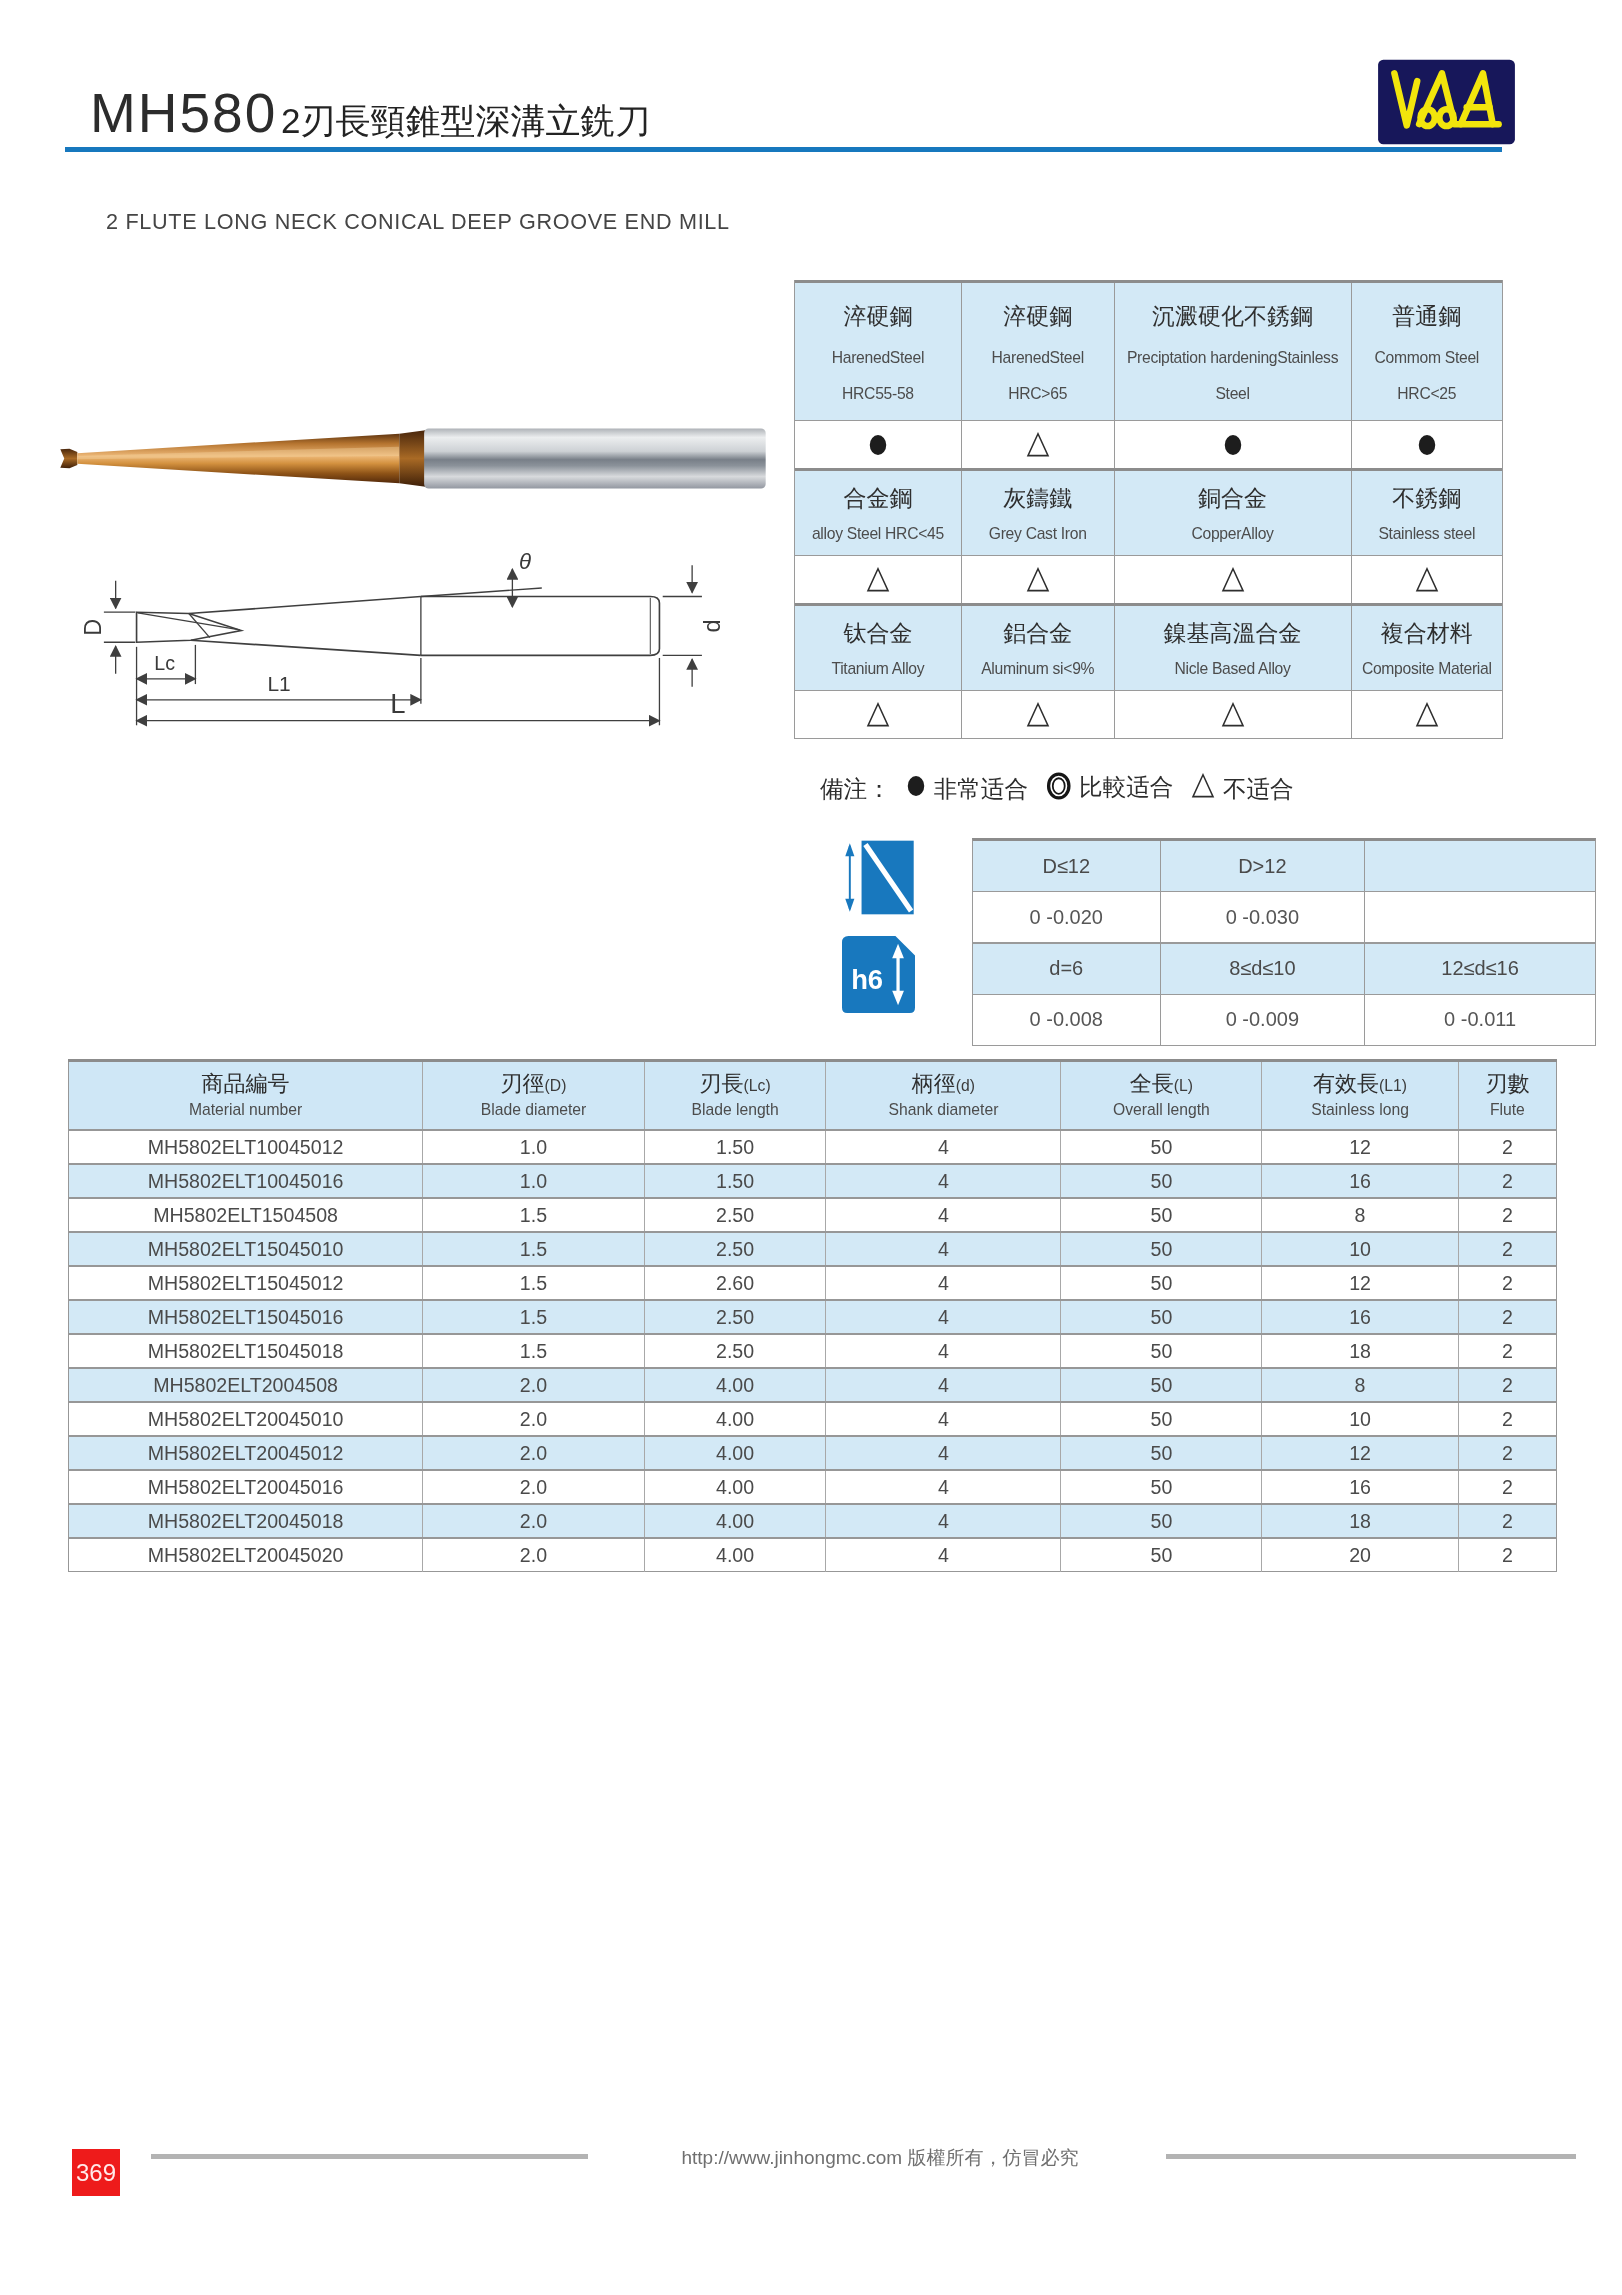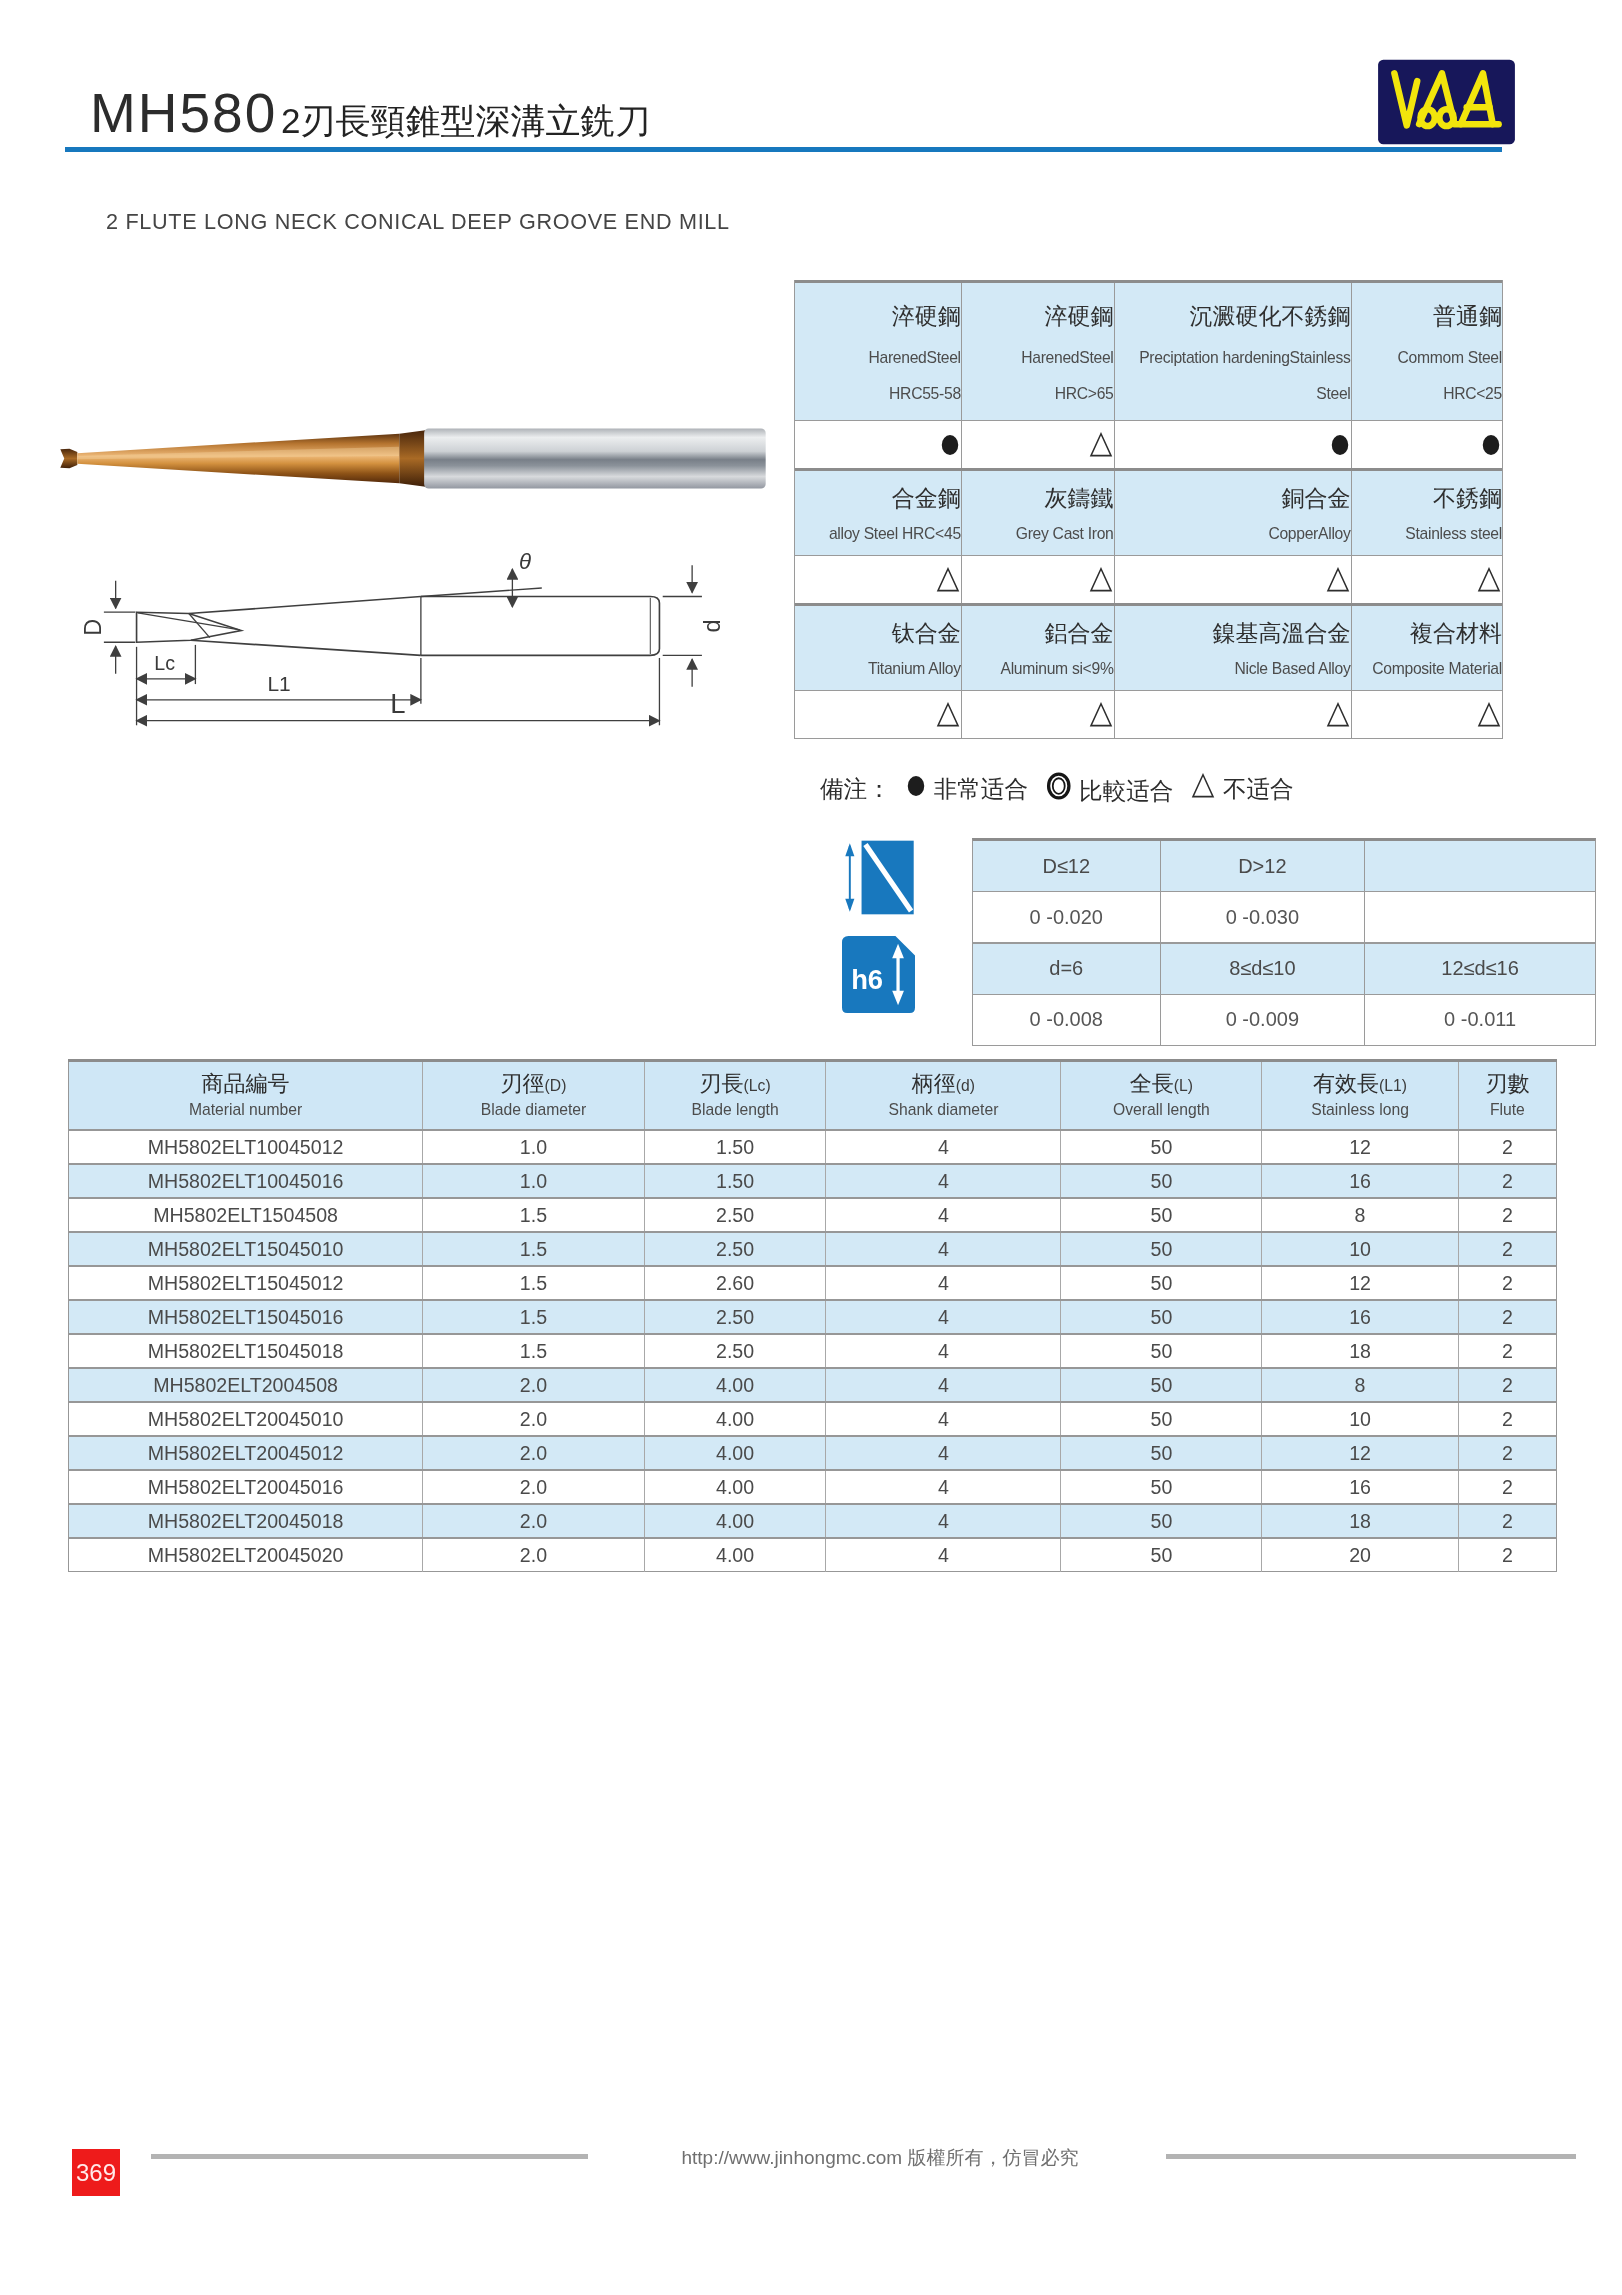--- a/index.html
+++ b/index.html
@@ -15,32 +15,32 @@
 
   
   .tool-photo{position:absolute;left:59px;top:427px;}
   .drawing{position:absolute;left:38px;top:539px;}
   .drawing text{fill:#3a3a3a;font-family:"Liberation Sans",sans-serif;}
 
   
   .materials{position:absolute;left:794px;top:280px;width:709px;border:1.3px solid #9a9a9a;border-top:none;background:#fff;box-sizing:border-box;}
   .mat-group{border-top:3.9px solid #8c8c8c;}
   .mat-row{display:grid;grid-template-columns:254fr 234fr 363fr 232fr;}
-  .mat-cell{border-left:1.3px solid #9a9a9a;display:flex;flex-direction:column;justify-content:space-evenly;align-items:flex-end;text-align:center;background:#d3e9f6;overflow:hidden;}
+  .mat-cell{border-left:1.3px solid #9a9a9a;display:flex;flex-direction:column;justify-content:space-evenly;align-items:center;text-align:center;background:#d3e9f6;overflow:hidden;}
   .mat-cell:first-child{border-left:none;}
   .mat-head.tall .mat-cell{height:137px;}
   .mat-head:not(.tall) .mat-cell{height:84px;}
   .mat-sym .mat-cell{height:47px;background:#fff;border-top:1.3px solid #9a9a9a;justify-content:center;}
   .mat-zh{font-size:23px;color:#2f2f2f;}
   .mat-en,.mat-sub{font-size:15.7px;color:#4c4c4c;white-space:nowrap;letter-spacing:-0.3px;}
 
   
   .legend{position:absolute;left:820px;top:770px;height:38px;display:flex;align-items:center;gap:9.2px;}
   .legend-label{font-size:23.6px;color:#2d2d2d;margin-right:5.2px;}
-  .legend-item{display:flex;align-items:flex-end;gap:6.5px;margin-right:17px;}
+  .legend-item{display:flex;align-items:flex-start;gap:6.5px;margin-right:17px;}
   .legend-item span{font-size:23.6px;color:#2d2d2d;}
 
   
   .tol-icon{position:absolute;left:842px;}
   .tolerance{position:absolute;left:972px;top:838px;width:624px;display:grid;grid-template-columns:250fr 272fr 308fr;grid-auto-rows:50px;gap:1.3px;background:#9a9a9a;border:1.3px solid #9a9a9a;border-top:3.9px solid #8c8c8c;box-sizing:border-box;}
   .tol-cell{display:flex;align-items:center;justify-content:center;font-size:20px;color:#565656;background:#fff;}
   .tol-head{background:#d3e9f6;color:#4a4a4a;}
 
   
   .product{position:absolute;left:68px;top:1059px;width:1489px;border-collapse:collapse;table-layout:fixed;background:#fff;border:1.3px solid #979797;border-top:3.9px solid #8c8c8c;}

